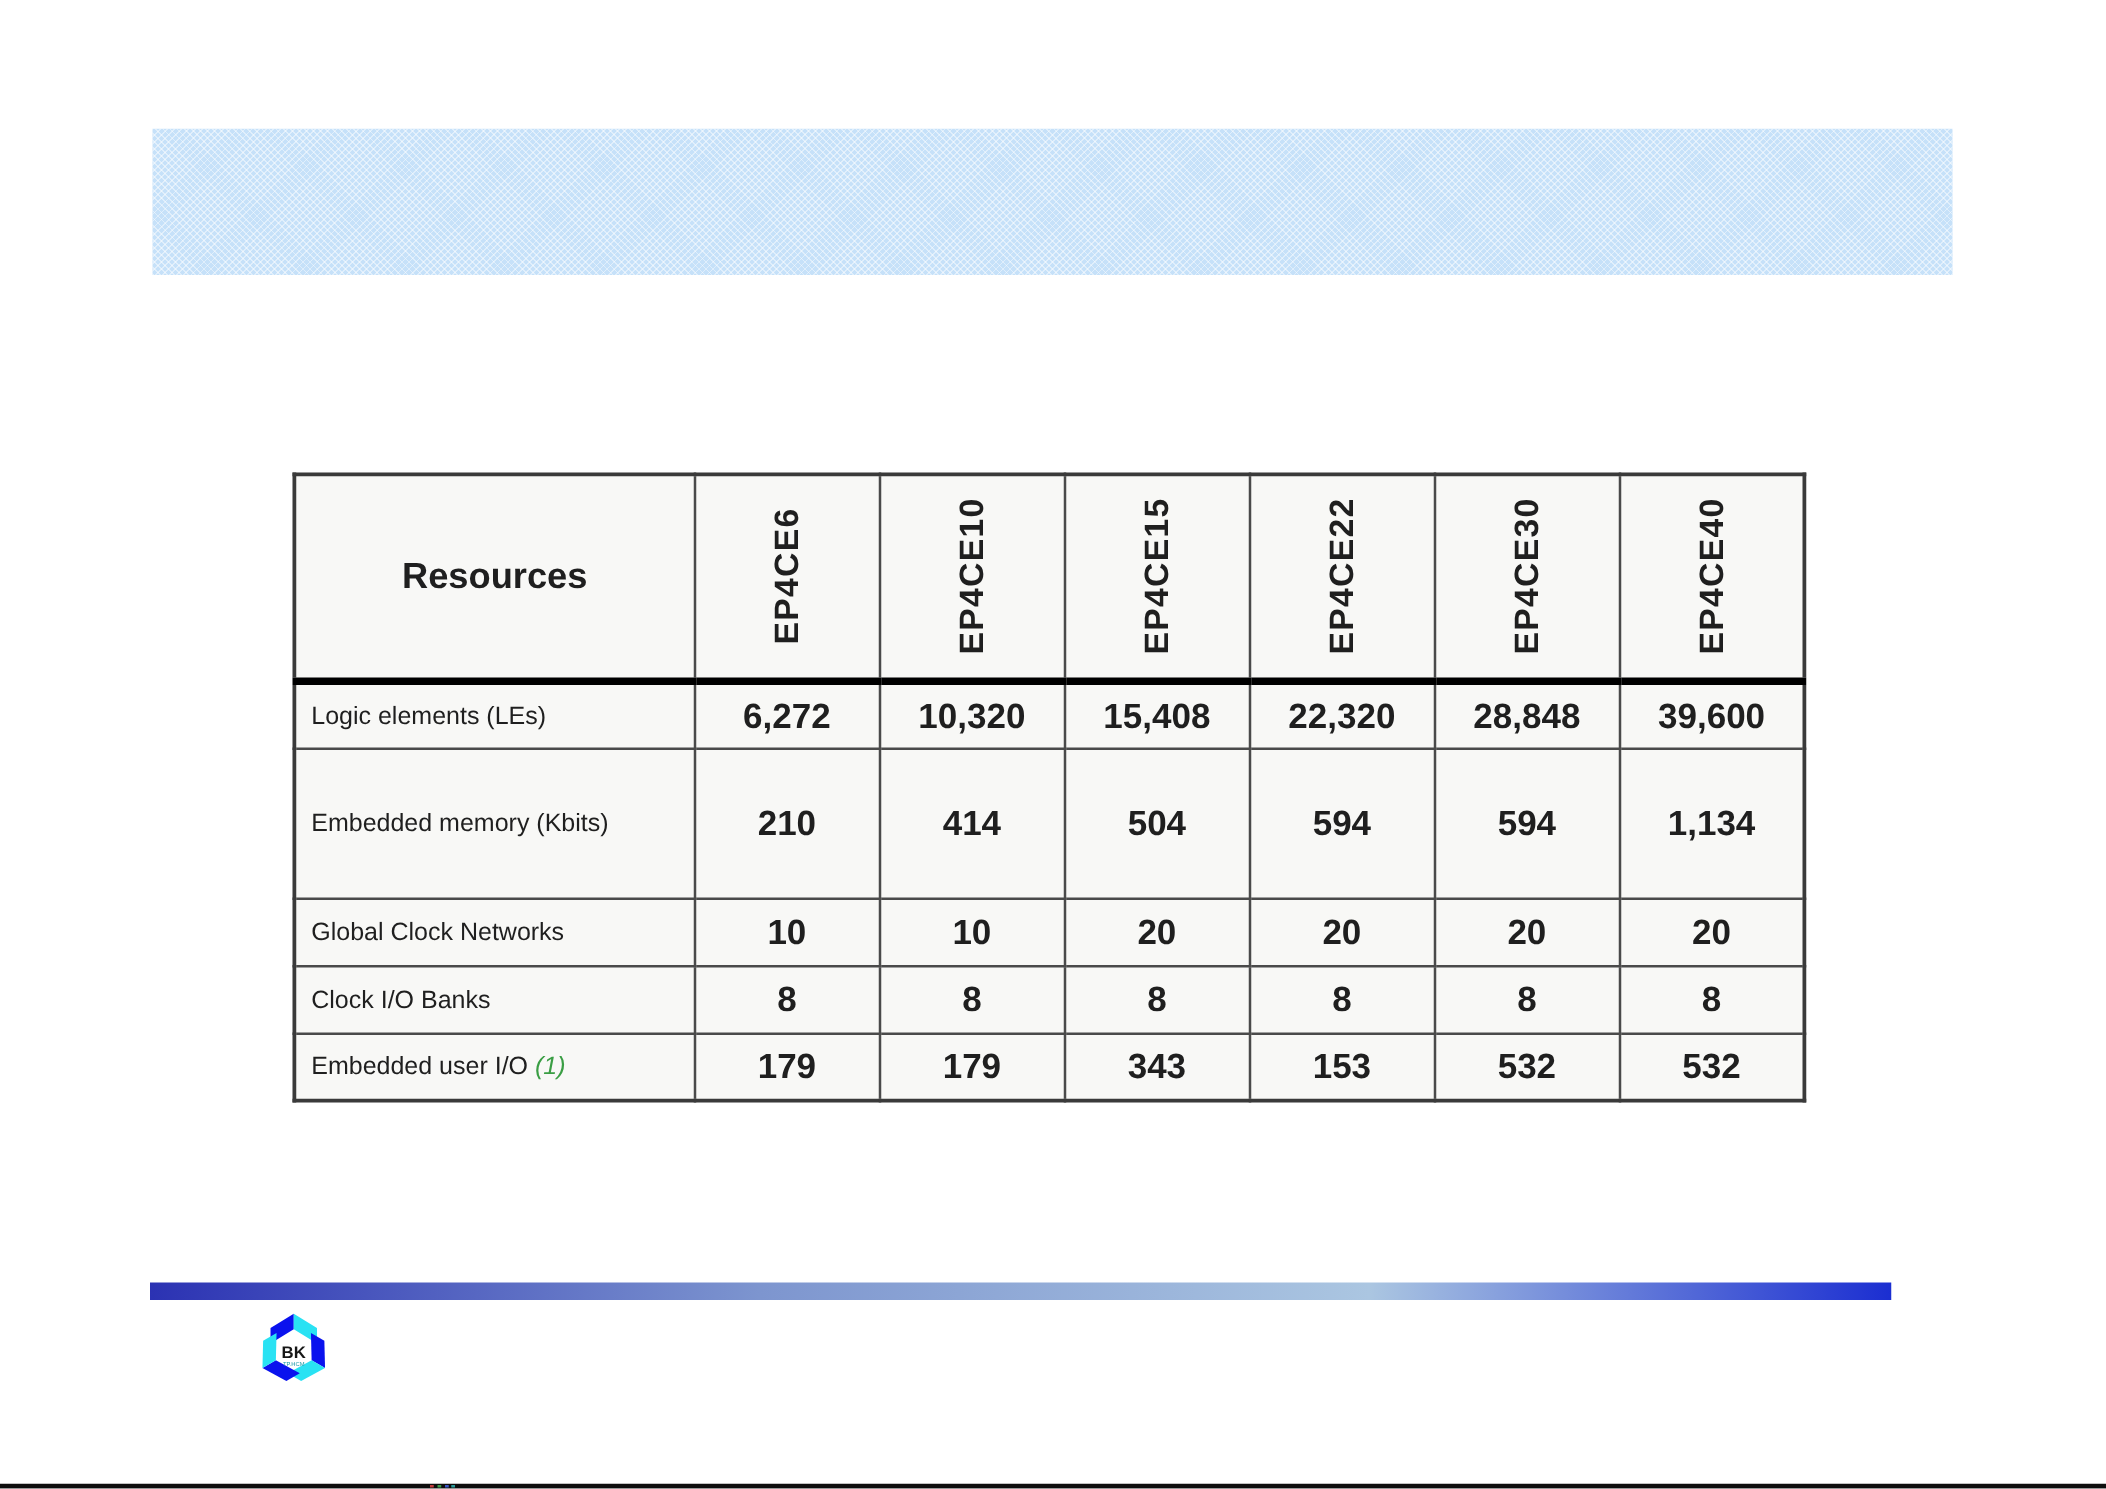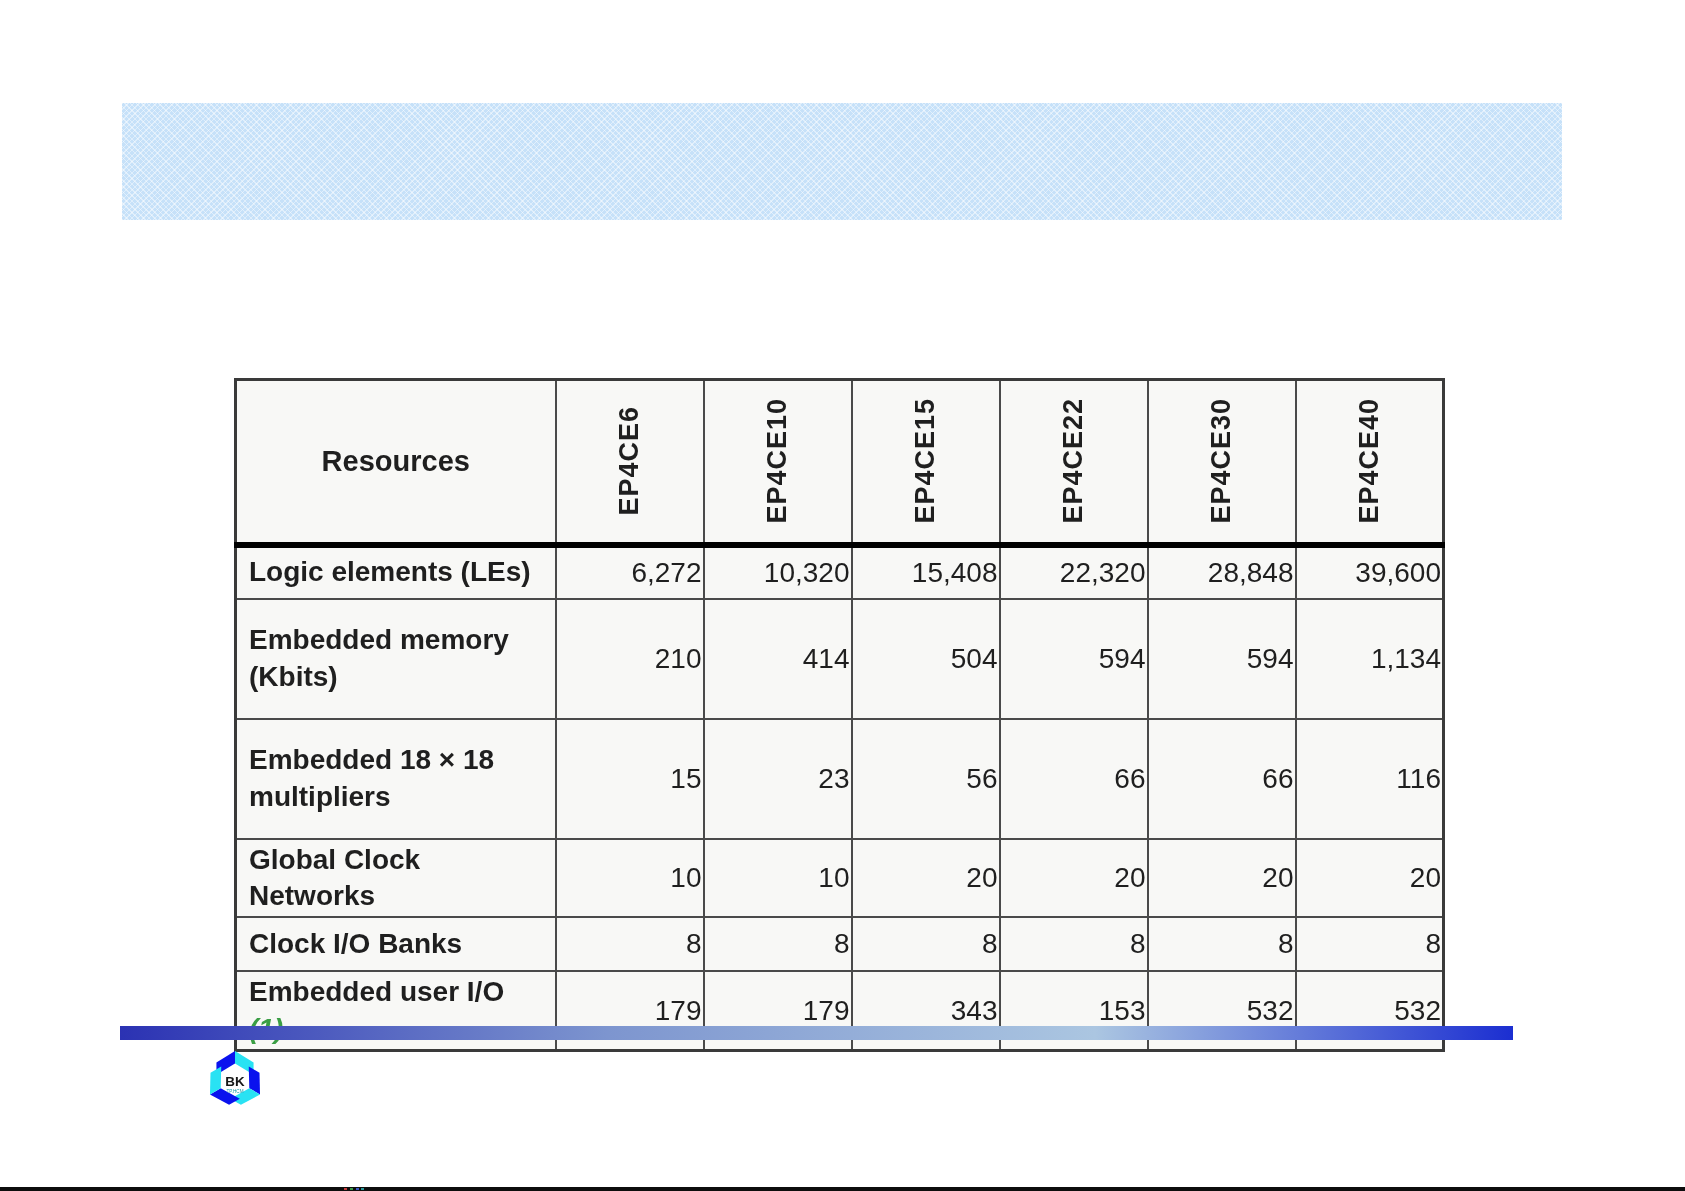--- a/index.html
+++ b/index.html
@@ -20,23 +20,23 @@
   table.res col.c-val{width:148px;}
   table.res th, table.res td{border:2px solid #4a4a4a;color:#1f1f1f;}
   table.res thead tr{height:165px;}
   table.res thead th{border-bottom:6px solid #000;font-weight:bold;text-align:center;}
   th.res-h{font-size:29px;text-align:center;vertical-align:middle;}
   th.col-h{text-align:center;vertical-align:middle;}
   .vert{writing-mode:vertical-rl;transform:rotate(180deg);margin:0 auto;
         font-size:27px;font-weight:bold;letter-spacing:1px;white-space:nowrap;}
   tr.r-s{height:54px;}
   tr.r-m{height:120px;}
-  td.label{font-size:28px;text-align:left;vertical-align:middle;
-           padding:2px 10px 2px 12px;line-height:1.3;font-weight:bold;}
-  td.val{font-size:28px;text-align:right;vertical-align:middle;}
+  td.label{font-size:20px;text-align:left;vertical-align:middle;
+           padding:2px 10px 2px 12px;line-height:1.3;}
+  td.val{font-size:28px;text-align:center;vertical-align:middle;font-weight:bold;}
   .note{color:#3a9e44;font-style:italic;}
 
   
   .bar{position:absolute;left:120px;top:1026px;width:1393px;height:14px;
        background:linear-gradient(90deg,#2b32b3 0%,#7d95cf 35%,#abc6e1 70%,#1b2ed1 100%);}
 
   
   .logo{position:absolute;left:206px;top:1048px;width:58px;height:64px;}
 
   
@@ -95,29 +95,20 @@
       </tr>
       <tr class="r-m">
         <td class="label">Embedded memory (Kbits)</td>
         <td class="val">210</td>
         <td class="val">414</td>
         <td class="val">504</td>
         <td class="val">594</td>
         <td class="val">594</td>
         <td class="val">1,134</td>
       </tr>
-      <tr class="r-m">
-        <td class="label">Embedded 18 × 18 multipliers</td>
-        <td class="val">15</td>
-        <td class="val">23</td>
-        <td class="val">56</td>
-        <td class="val">66</td>
-        <td class="val">66</td>
-        <td class="val">116</td>
-      </tr>
       <tr class="r-s">
         <td class="label">Global Clock Networks</td>
         <td class="val">10</td>
         <td class="val">10</td>
         <td class="val">20</td>
         <td class="val">20</td>
         <td class="val">20</td>
         <td class="val">20</td>
       </tr>
       <tr class="r-s">

